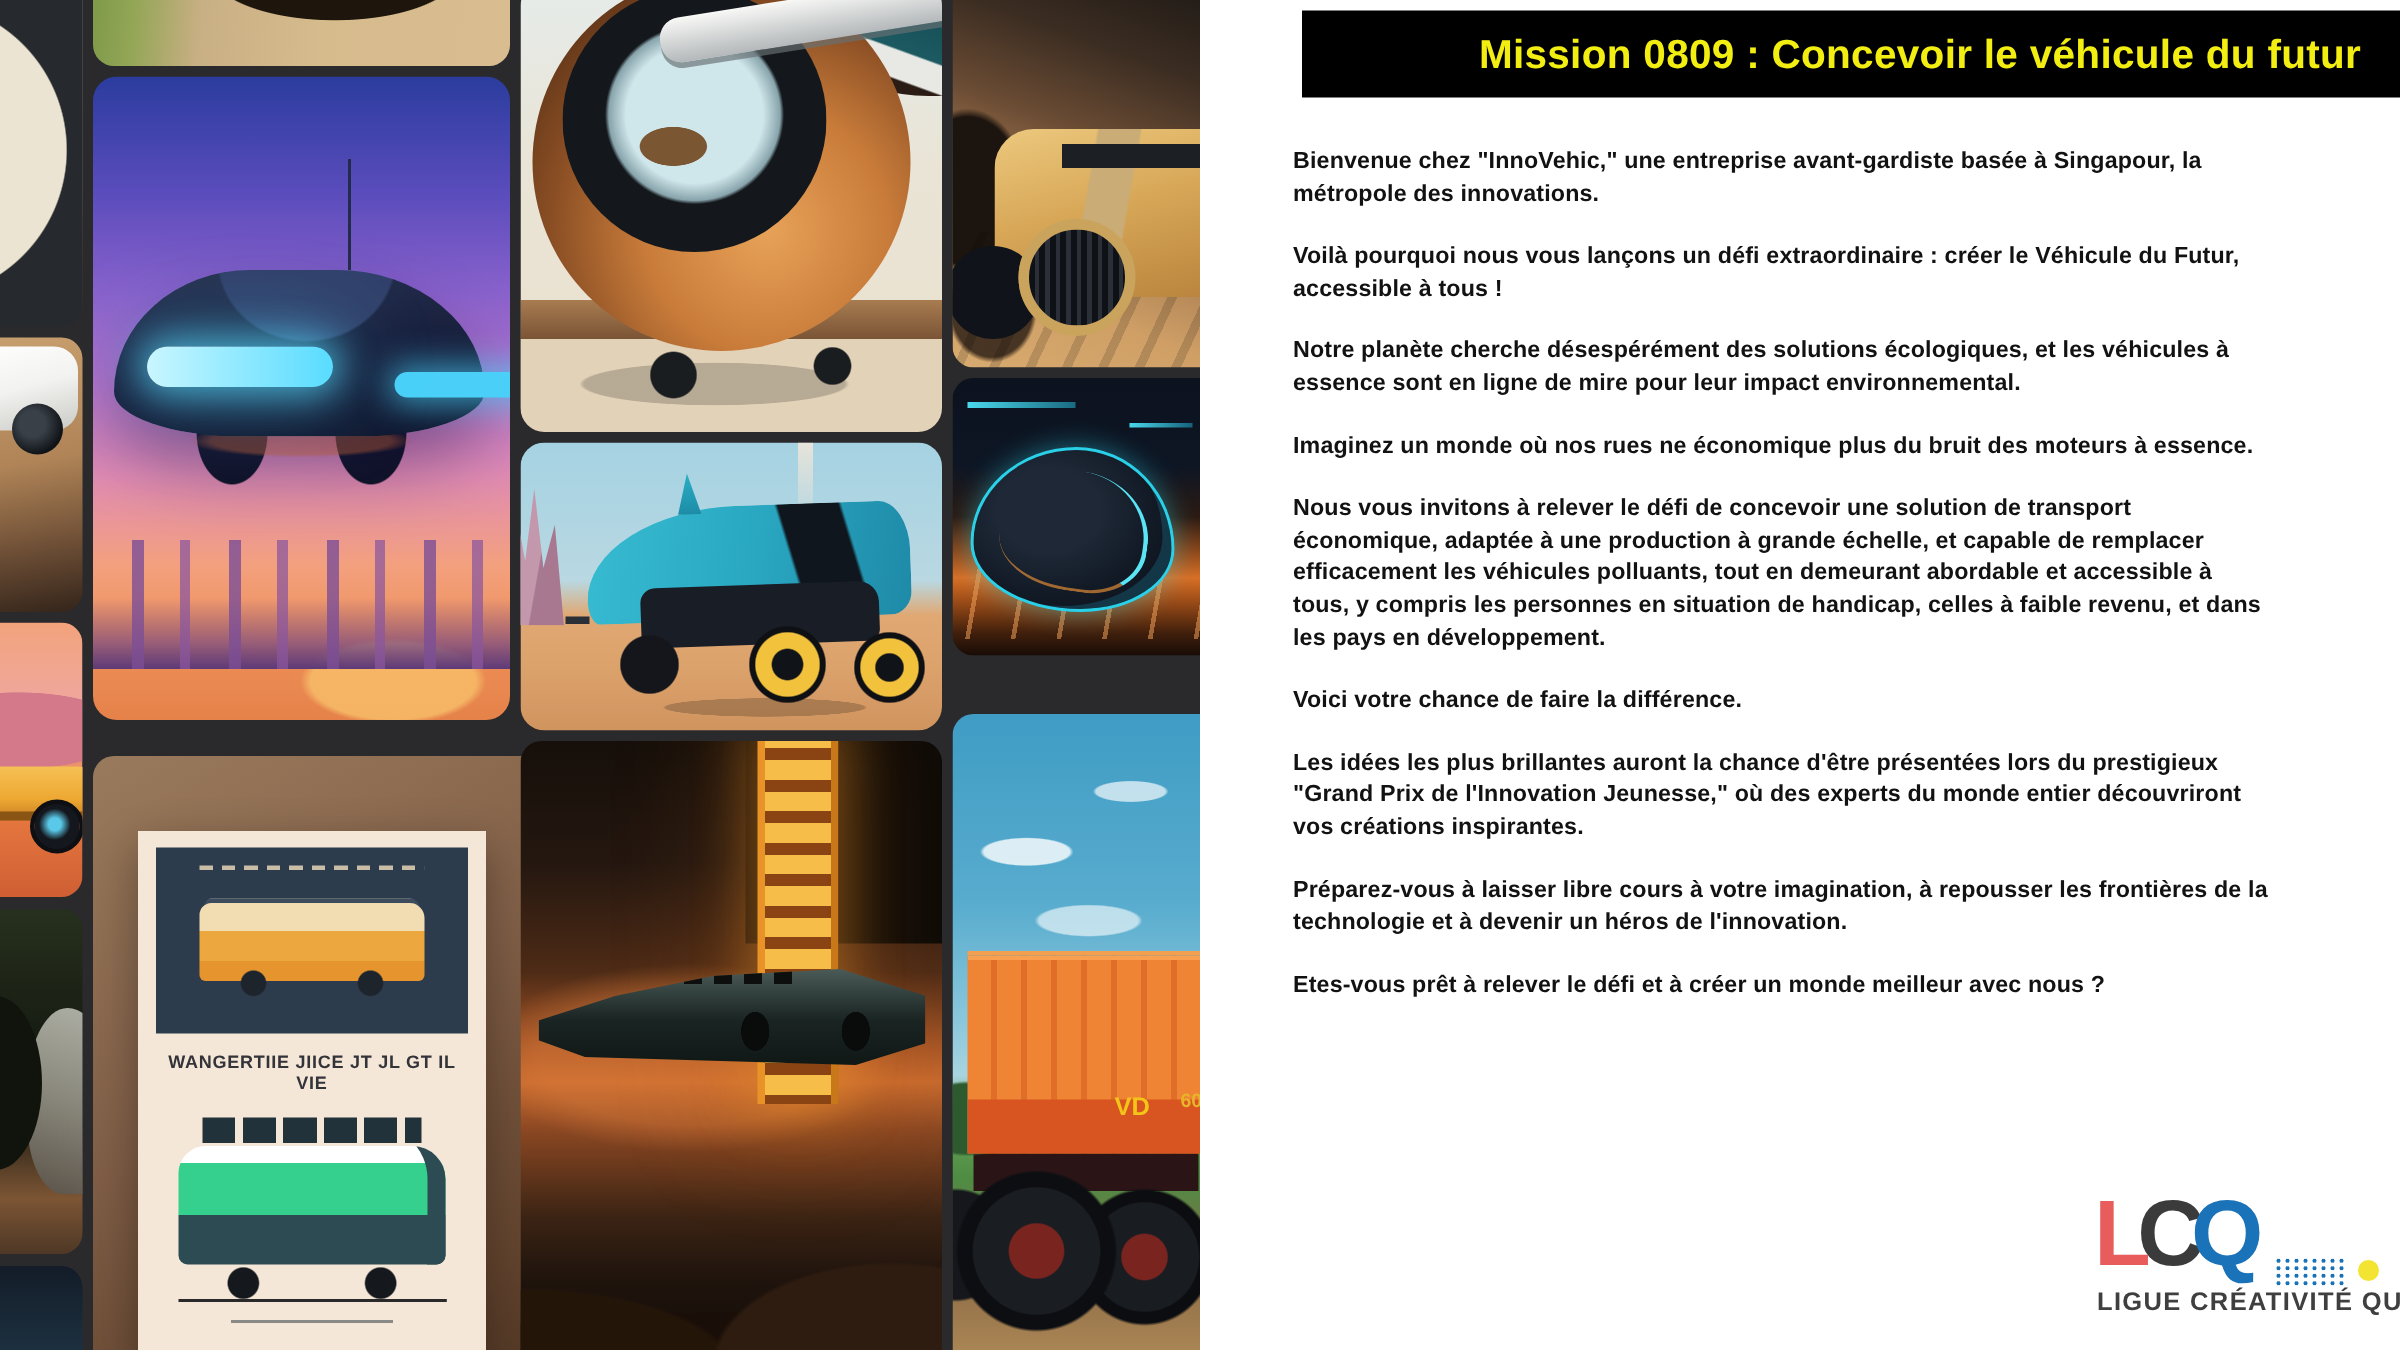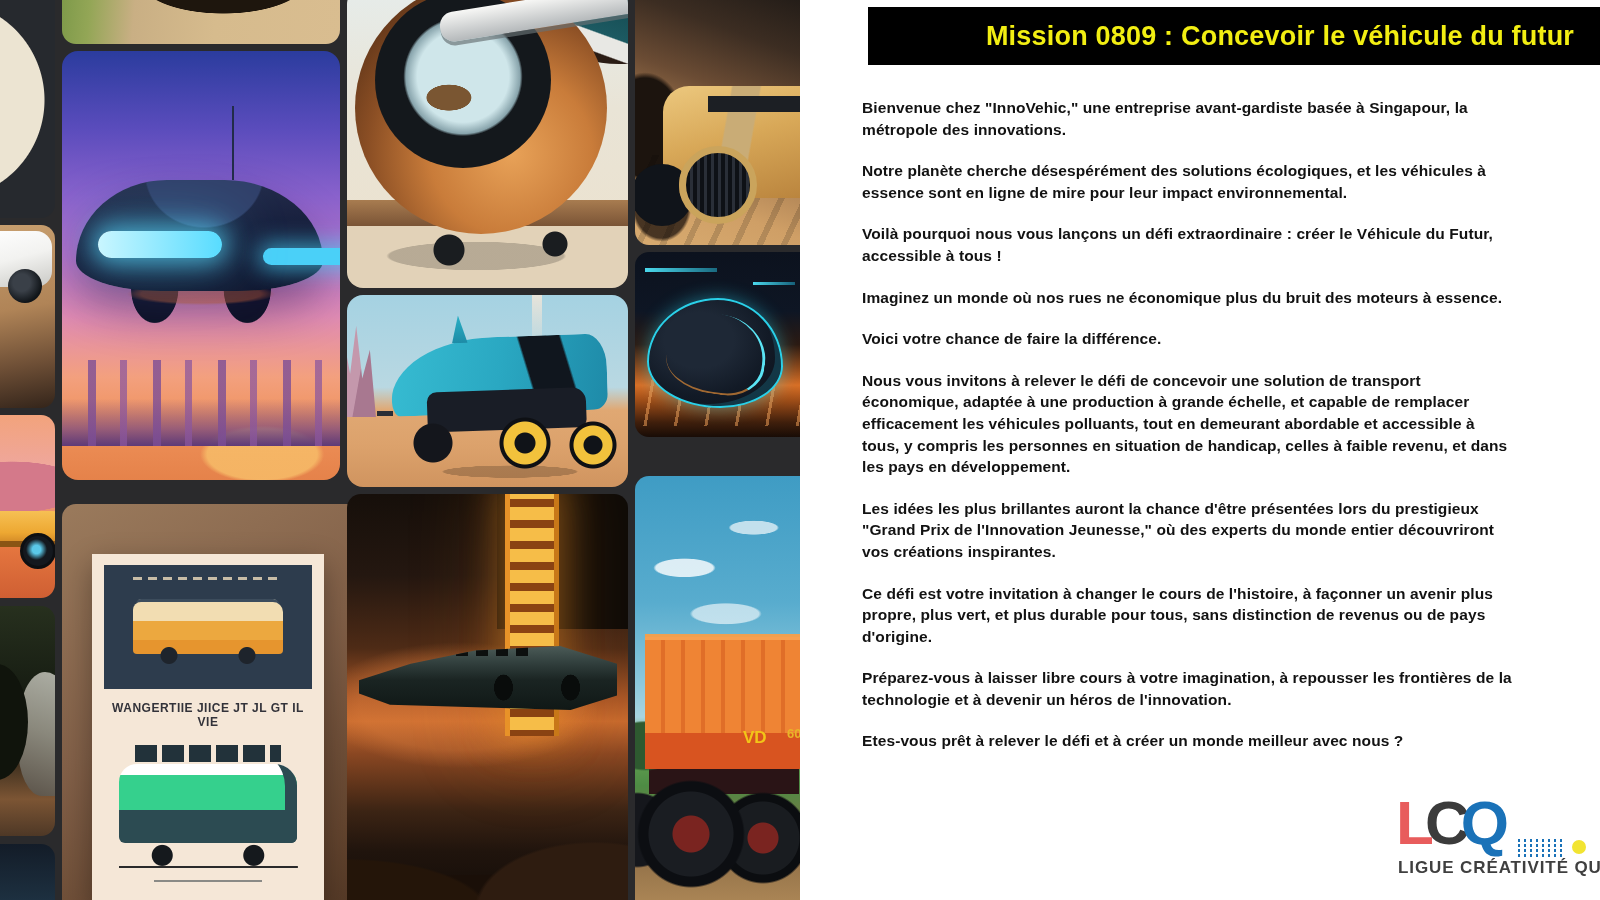--- a/index.html
+++ b/index.html
@@ -290,27 +290,26 @@
   </div>
 
   <div class="right-panel">
 
     <div class="banner">
       <span class="banner-title">Mission 0809 : Concevoir le véhicule du futur</span>
     </div>
 
     <div class="doc-body">
       <p>Bienvenue chez "InnoVehic," une entreprise avant-gardiste basée à Singapour, la métropole des innovations.</p>
+      <p>Voilà pourquoi nous vous lançons un défi extraordinaire : créer le Véhicule du Futur, accessible à tous !</p>
       <p>Notre planète cherche désespérément des solutions écologiques, et les véhicules à essence sont en ligne de mire pour leur impact environnemental.</p>
-      <p>Voilà pourquoi nous vous lançons un défi extraordinaire : créer le Véhicule du Futur, accessible à tous !</p>
       <p>Imaginez un monde où nos rues ne économique plus du bruit des moteurs à essence.</p>
+      <p>Nous vous invitons à relever le défi de concevoir une solution de transport économique, adaptée à une production à grande échelle, et capable de remplacer efficacement les véhicules polluants, tout en demeurant abordable et accessible à tous, y compris les personnes en situation de handicap, celles à faible revenu, et dans les pays en développement.</p>
       <p>Voici votre chance de faire la différence.</p>
-      <p>Nous vous invitons à relever le défi de concevoir une solution de transport économique, adaptée à une production à grande échelle, et capable de remplacer efficacement les véhicules polluants, tout en demeurant abordable et accessible à tous, y compris les personnes en situation de handicap, celles à faible revenu, et dans les pays en développement.</p>
       <p>Les idées les plus brillantes auront la chance d'être présentées lors du prestigieux "Grand Prix de l'Innovation Jeunesse," où des experts du monde entier découvriront vos créations inspirantes.</p>
-      <p>Ce défi est votre invitation à changer le cours de l'histoire, à façonner un avenir plus propre, plus vert, et plus durable pour tous, sans distinction de revenus ou de pays d'origine.</p>
       <p>Préparez-vous à laisser libre cours à votre imagination, à repousser les frontières de la technologie et à devenir un héros de l'innovation.</p>
       <p>Etes-vous prêt à relever le défi et à créer un monde meilleur avec nous ?</p>
     </div>
 
     <div class="logo">
       <div class="logo-letters">
         <span class="logo-l">L</span>
         <span class="logo-c">C</span>
         <span class="logo-q">Q</span>
       </div>

